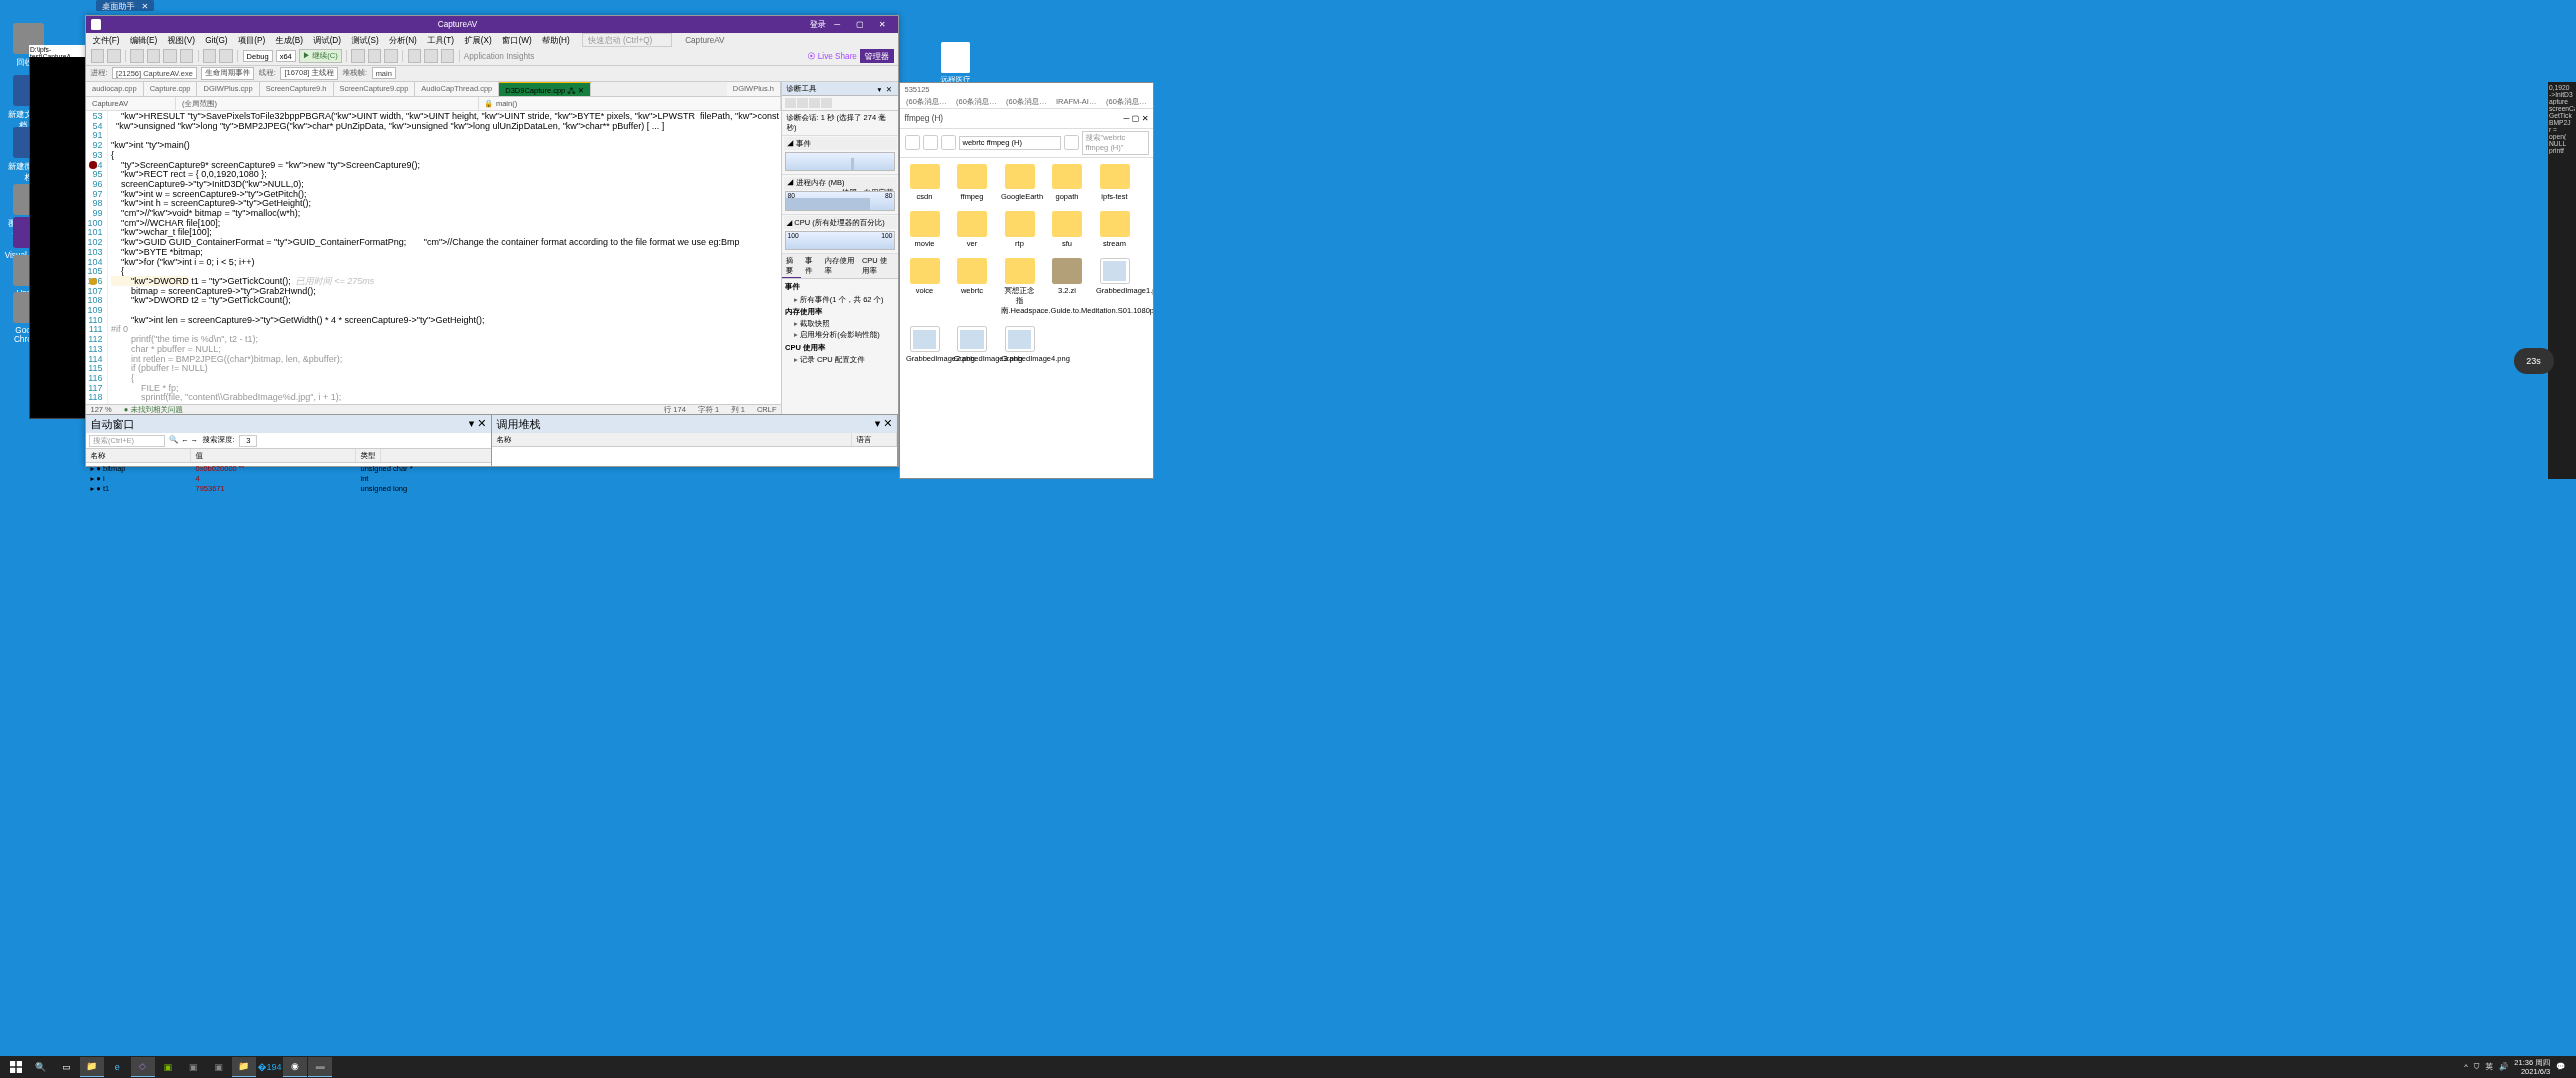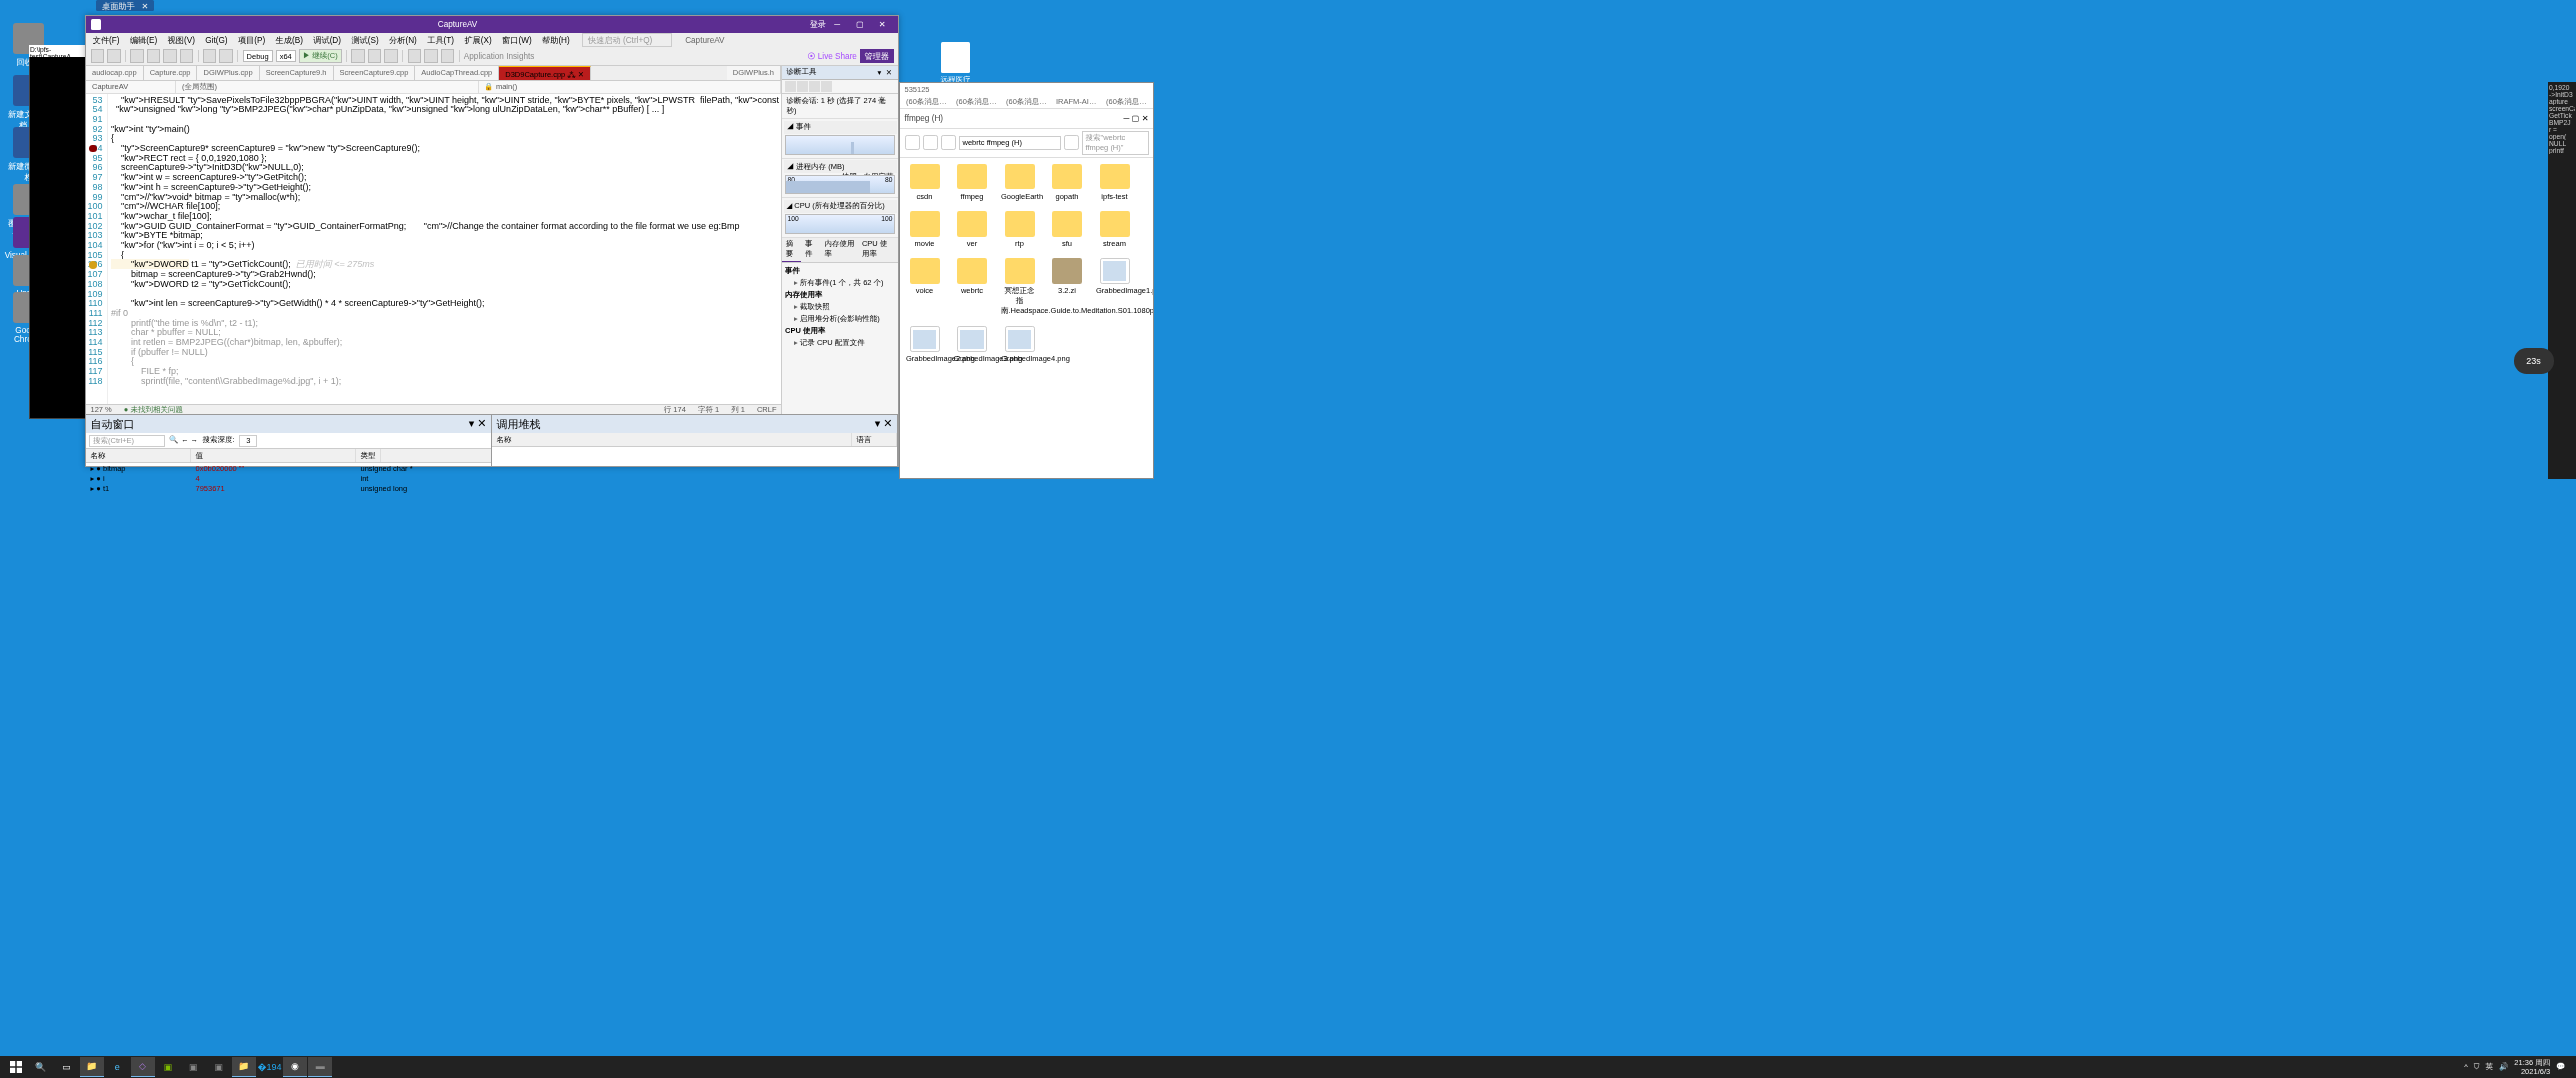--- a/index.html
+++ b/index.html
@@ -26,21 +26,21 @@
 .tbtn{width:13.5px;height:13.5px;background:#ddd;border:0.7px solid #bbb;cursor:pointer}
 .tsel{border:0.7px solid #bbb;padding:0.7px 3px;background:#fff;font-size:7.5px}
 .tsep{width:0.7px;height:12px;background:#ccc;margin:0 1.5px}
 .vs-toolbar2{background:#eee;height:16.5px;display:flex;align-items:center;padding:0 4.5px;gap:4.5px;font-size:7.5px;color:#444;border-bottom:0.7px solid #ccc}
 .vs-toolbar2 .lbl{color:#666}
 
 .vs-body{flex:1;display:flex;overflow:hidden}
 .vs-left{width:696px;display:flex;flex-direction:column;border-right:0.7px solid #ccc}
 .tabs{display:flex;background:#eee;height:15px;font-size:7.5px;border-bottom:0.7px solid #ccc;overflow:hidden}
 .tab{padding:2.2px 6px;border-right:0.7px solid #ccc;color:#666;background:#f5f5f5;cursor:pointer;white-space:nowrap}
-.tab.active{background:#b91c1c;color:#000;border-top:1.5px solid #ffb900}
+.tab.active{background:#15803d;color:#000;border-top:1.5px solid #ffb900}
 .tab.far{margin-left:auto}
 .subnav{display:flex;height:13.5px;background:#f8f8f8;border-bottom:0.7px solid #ddd;font-size:7.5px}
 .subnav .sn{padding:1.5px 6px;border-right:0.7px solid #ddd;color:#555;flex:1}
 .code-wrap{flex:1;display:flex;background:#fff;font-family:Consolas,monospace;font-size:9px;line-height:9.7px;overflow:hidden;position:relative}
 .gutter{width:31px;background:#fff;color:#2b91af;text-align:right;padding:1.5px 4.5px 1.5px 1.5px;user-select:none;border-right:0.7px solid #eee}
 .gutter .bp{position:absolute;left:1.5px;width:7.5px;height:7.5px;background:#8b0000;border-radius:50%}
 .gutter .ybp{position:absolute;left:1.5px;width:7.5px;height:7.5px;background:#d4a017;border-radius:50%}
 .code{flex:1;padding:1.5px 3px;white-space:pre;color:#000}
 .dim{color:#999}
 .hint{color:#c0c0c0;font-style:italic}
@@ -203,20 +203,29 @@
       <div class="tbtn"></div>
       <div class="tbtn"></div>
       <div class="tsep"></div>
       <div class="tbtn"></div>
       <div class="tbtn"></div>
       <div class="tbtn"></div>
       <div class="tsep"></div>
       <span style="color:#888">Application Insights</span>
       <span style="margin-left:auto;color:#a64cff">⦿ <span>Live Share</span></span>
       <span style="background:#5c2d91;color:#fff;padding:1.5px 4.5px">管理器</span>
+    </div>
+    <div class="vs-toolbar2">
+      <span class="lbl">进程:</span>
+      <span class="tsel">[21256] CaptureAV.exe</span>
+      <span class="tsel">生命周期事件</span>
+      <span class="lbl">线程:</span>
+      <span class="tsel">[16708] 主线程</span>
+      <span class="lbl">堆栈帧:</span>
+      <span class="tsel">main</span>
     </div>
 
     <div class="vs-body">
       <div class="vs-left">
         <div class="tabs">
           <div class="tab">audiocap.cpp</div>
           <div class="tab">Capture.cpp</div>
           <div class="tab">DGIWPlus.cpp</div>
           <div class="tab">ScreenCapture9.h</div>
           <div class="tab">ScreenCapture9.cpp</div>

